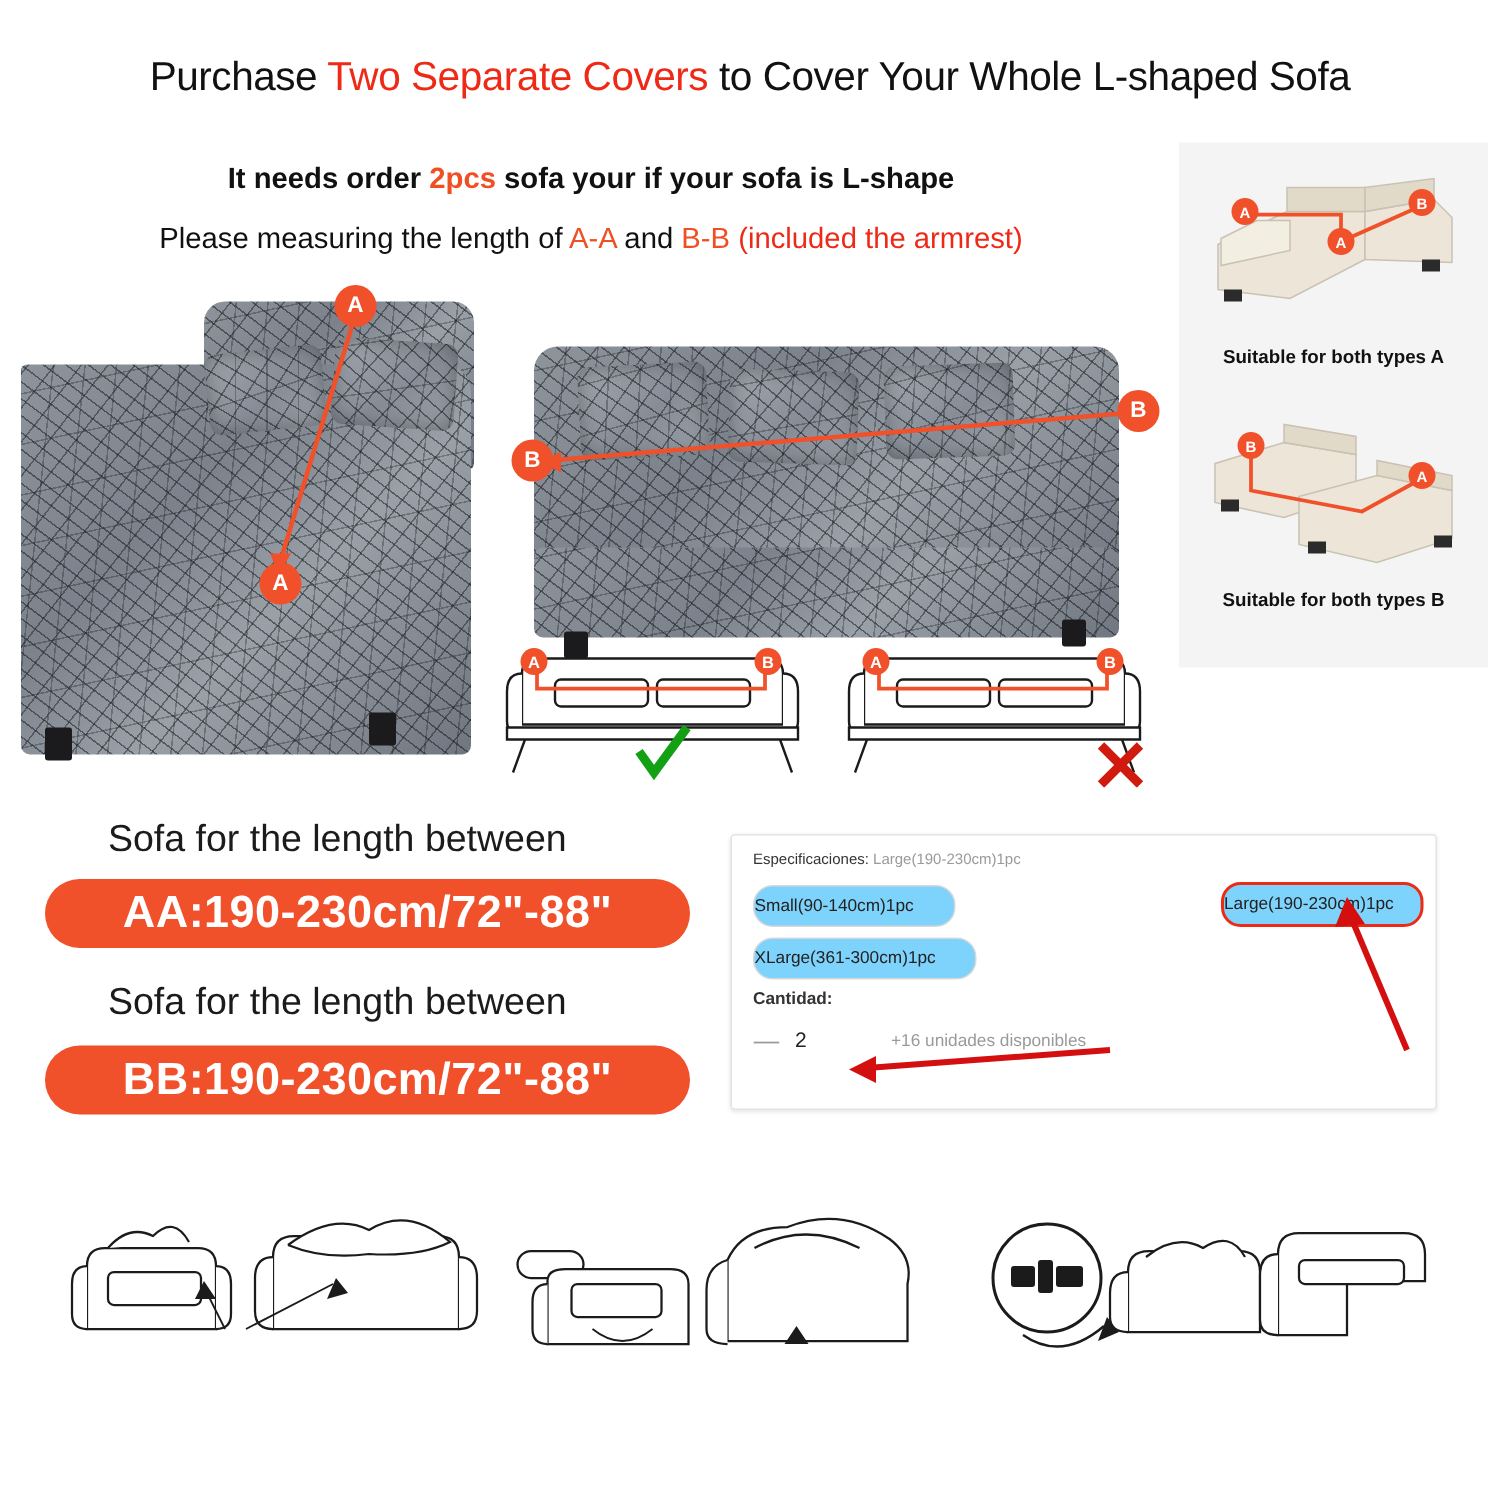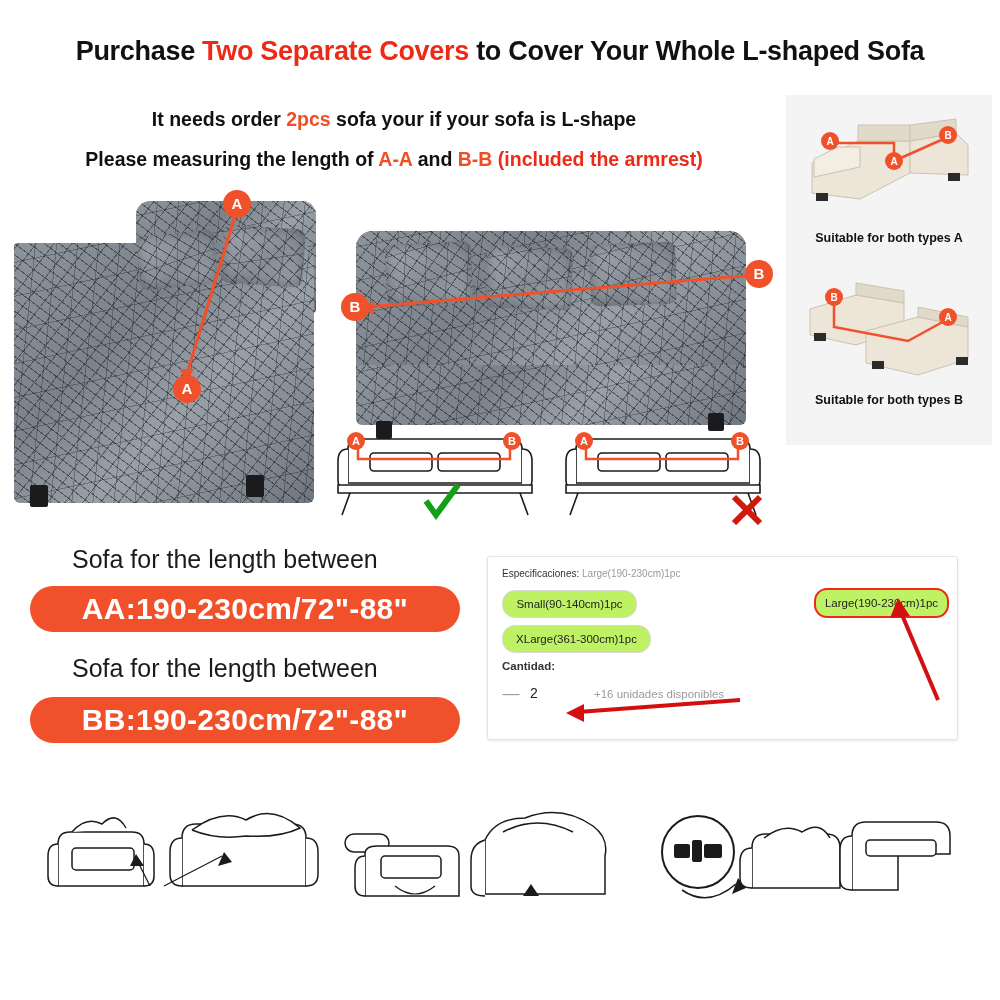--- a/index.html
+++ b/index.html
@@ -22,21 +22,21 @@
   }
 
   
   .headline {
     position: absolute;
     top: 36px;
     left: 0;
     width: 1000px;
     text-align: center;
     font-size: 27px;
-    font-weight: bold;
+    font-weight: normal;
     letter-spacing: -0.3px;
     white-space: nowrap;
   }
   .headline .red {
     color: #ee2a17;
   }
 
   
   .subline1 {
     position: absolute;
@@ -47,21 +47,21 @@
     font-size: 19.5px;
     font-weight: bold;
   }
   .subline2 {
     position: absolute;
     top: 148px;
     left: 24px;
     width: 740px;
     text-align: center;
     font-size: 19.5px;
-    font-weight: bold;
+    font-weight: normal;
   }
   .orange { color: #f04e23; }
   .red2 { color: #ee2a17; }
 
   
   .photo-area {
     position: absolute;
     top: 185px;
     left: 8px;
     width: 770px;
@@ -176,22 +176,21 @@
   }
   .spec-line .spec-val { color: #9a9a9a; }
   .opt {
     position: absolute;
     border: 1px solid #d8d8d8;
     border-radius: 13px;
     height: 26px;
     line-height: 26px;
     font-size: 11.5px;
     color: #222;
-    text-align: center;
-    background: #bef264;
+    background: #7dd3fc;
     white-space: nowrap;
   }
   .opt.selected { border: 2px solid #ee2a17; }
   #opt-small  { left: 14px;  top: 33px; width: 133px; }
   #opt-medium { left: 155px; top: 33px; width: 163px; }
   #opt-large  { left: 326px; top: 31px; width: 131px; }
   #opt-xlarge { left: 14px;  top: 68px; width: 147px; }
   .qty-label {
     position: absolute;
     left: 14px;

